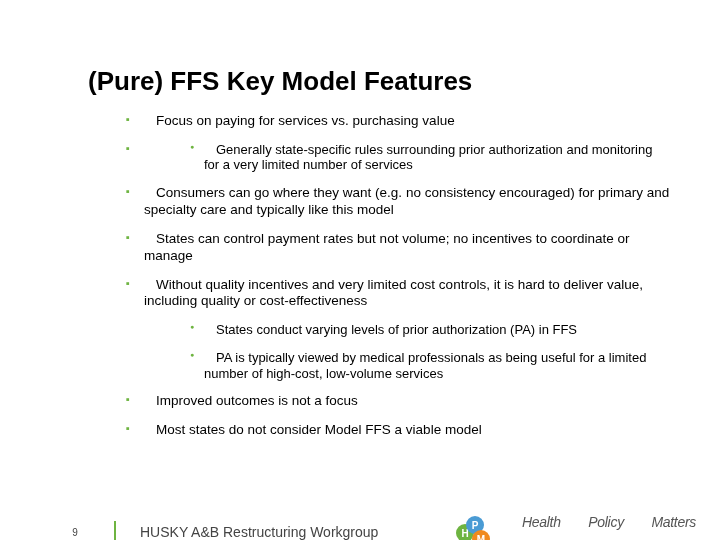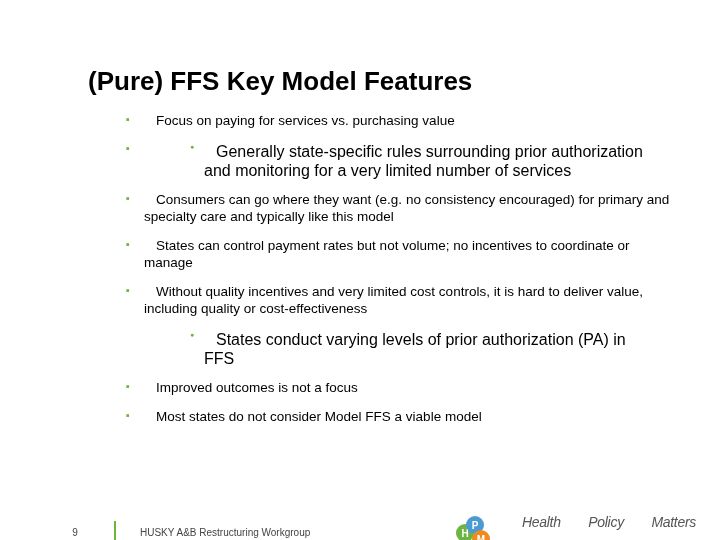--- a/index.html
+++ b/index.html
@@ -47,21 +47,21 @@
   }
   ul.level2 {
     list-style: none;
     padding-left: 22px;
     margin-top: 2px;
     margin-bottom: 4px;
   }
   ul.level2 > li {
     position: relative;
     padding-left: 14px;
-    font-size: 16px;
+    font-size: 13px;
     line-height: 1.2;
     margin-bottom: 2px;
   }
   ul.level2 > li::before {
     content: "●";
     position: absolute;
     left: 0;
     top: 1px;
     color: #6eb441;
     font-size: 7px;
@@ -81,21 +81,21 @@
     font-size: 10px;
     color: #444;
   }
   .footer-divider {
     width: 2px;
     height: 22px;
     background: #6eb441;
     margin-right: 12px;
   }
   .footer-text {
-    font-size: 10px;
+    font-size: 14px;
     color: #444;
   }
   .logo {
     position: absolute;
     right: 24px;
     bottom: 12px;
     display: flex;
     align-items: center;
     gap: 6px;
   }
@@ -138,20 +138,21 @@
         <ul class="level2">
           <li><span>Generally state-specific rules surrounding prior authorization and monitoring for a very limited number of services</span></li>
         </ul>
       </li>
       <li><span>Consumers can go where they want (e.g. no consistency encouraged) for primary and specialty care and typically like this model</span></li>
       <li><span>States can control payment rates but not volume; no incentives to coordinate or manage</span></li>
       <li>
         <span>Without quality incentives and very limited cost controls, it is hard to deliver value, including quality or cost-effectiveness</span>
         <ul class="level2">
           <li><span>States conduct varying levels of prior authorization (PA) in FFS</span></li>
+          <li><span>PA is typically viewed by medical professionals as being useful for a limited number of high-cost, low-volume services</span></li>
         </ul>
       </li>
       <li><span>Improved outcomes is not a focus</span></li>
       <li><span>Most states do not consider Model FFS a viable model</span></li>
     </ul>
   </div>
 
   <div class="footer">
     <div class="page-num">9</div>
     <div class="footer-divider"></div>

